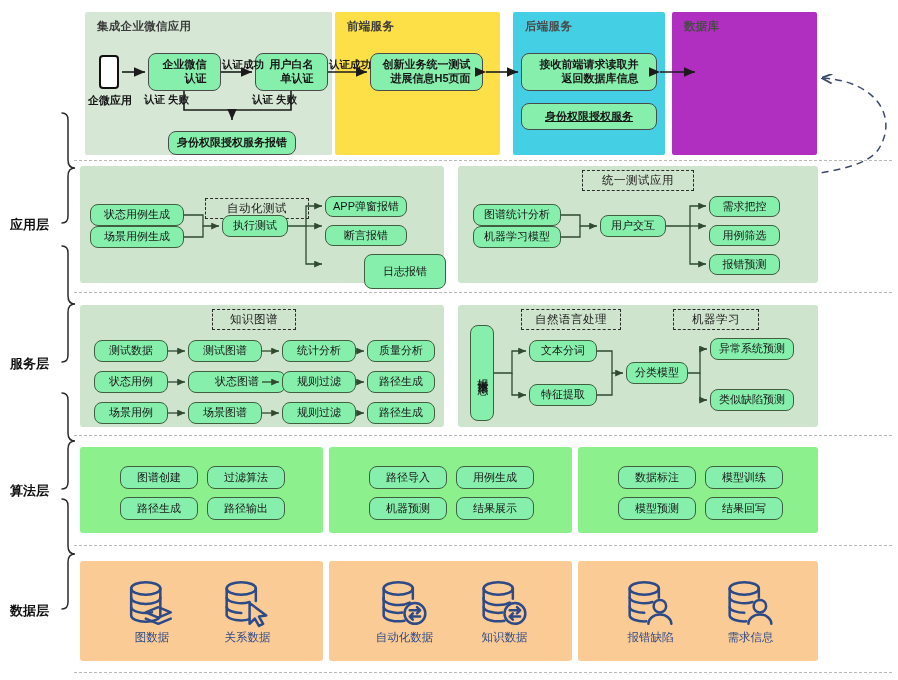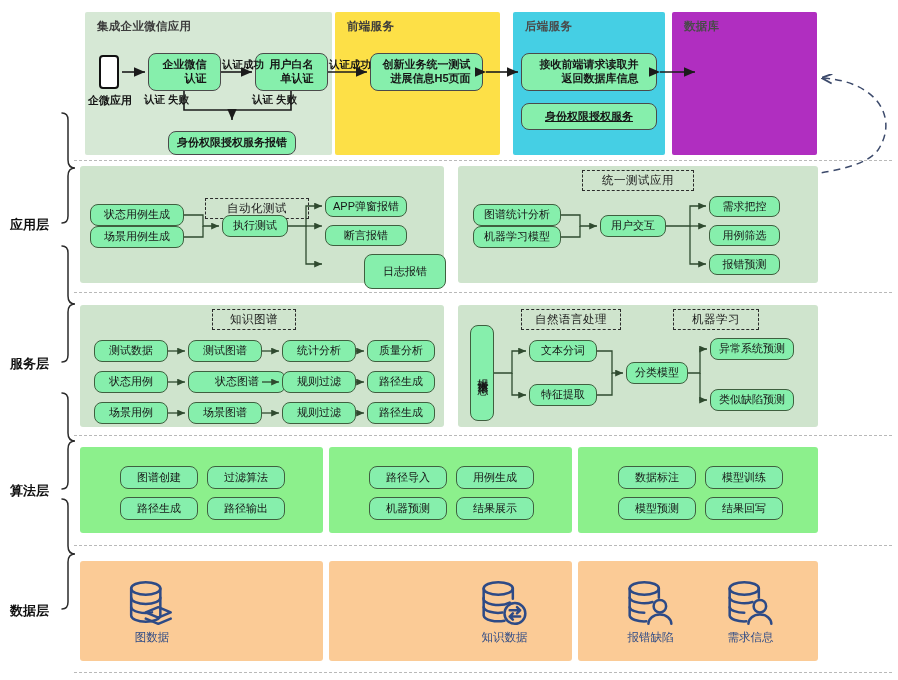--- a/index.html
+++ b/index.html
@@ -317,35 +317,63 @@
         <path d="M6,10 L6,36 a14,6 0 0 0 28,0 L34,10"></path>
         <path d="M6,19 a14,6 0 0 0 28,0"></path>
         <path d="M6,28 a14,6 0 0 0 20,5"></path>
         <path d="M32,28 L44,33 L32,38 L20,33 z"></path>
         <path d="M20,39 L32,44 L44,39"></path>
       </g>
     </svg>
     <div class="lbl">图数据</div>
   </div>
 
-
-
-  <div class="dbtile" style="left:462px; top:578px; width:85px;">
+  <div class="dbtile" style="left:205px; top:578px; width:85px;">
+    <svg width="85" height="50" viewBox="0 0 52 48">
+      <g fill="none" stroke="#2d4a86" stroke-width="2.4" stroke-linejoin="round" stroke-linecap="round">
+        <ellipse cx="20" cy="10" rx="14" ry="6"></ellipse>
+        <path d="M6,10 L6,36 a14,6 0 0 0 22,3.5"></path>
+        <path d="M34,10 L34,22"></path>
+        <path d="M6,19 a14,6 0 0 0 22,4"></path>
+        <path d="M6,28 a14,6 0 0 0 14,5.5"></path>
+        <path d="M28,24 L28,44 L33,39 L37,46 L41,44 L37,37 L44,36 z"></path>
+      </g>
+    </svg>
+    <div class="lbl">关系数据</div>
+  </div>
+
+  <div class="dbtile" style="left:362px; top:578px; width:85px;">
     <svg width="85" height="50" viewBox="0 0 52 48">
       <g fill="none" stroke="#2d4a86" stroke-width="2.4" stroke-linejoin="round" stroke-linecap="round">
         <ellipse cx="20" cy="10" rx="14" ry="6"></ellipse>
         <path d="M6,10 L6,36 a14,6 0 0 0 20,5"></path>
         <path d="M34,10 L34,20"></path>
         <path d="M6,19 a14,6 0 0 0 25,4.5"></path>
         <path d="M6,28 a14,6 0 0 0 18,5.2"></path>
         <circle cx="36" cy="34" r="10"></circle>
         <path d="M31,31 L41,31 M38,28 L41,31 L38,34"></path>
         <path d="M41,37 L31,37 M34,34 L31,37 L34,40"></path>
       </g>
     </svg>
+    <div class="lbl">自动化数据</div>
+  </div>
+
+  <div class="dbtile" style="left:462px; top:578px; width:85px;">
+    <svg width="85" height="50" viewBox="0 0 52 48">
+      <g fill="none" stroke="#2d4a86" stroke-width="2.4" stroke-linejoin="round" stroke-linecap="round">
+        <ellipse cx="20" cy="10" rx="14" ry="6"></ellipse>
+        <path d="M6,10 L6,36 a14,6 0 0 0 20,5"></path>
+        <path d="M34,10 L34,20"></path>
+        <path d="M6,19 a14,6 0 0 0 25,4.5"></path>
+        <path d="M6,28 a14,6 0 0 0 18,5.2"></path>
+        <circle cx="36" cy="34" r="10"></circle>
+        <path d="M31,31 L41,31 M38,28 L41,31 L38,34"></path>
+        <path d="M41,37 L31,37 M34,34 L31,37 L34,40"></path>
+      </g>
+    </svg>
     <div class="lbl">知识数据</div>
   </div>
 
   <div class="dbtile" style="left:608px; top:578px; width:85px;">
     <svg width="85" height="50" viewBox="0 0 52 48">
       <g fill="none" stroke="#2d4a86" stroke-width="2.4" stroke-linejoin="round" stroke-linecap="round">
         <ellipse cx="20" cy="10" rx="14" ry="6"></ellipse>
         <path d="M6,10 L6,36 a14,6 0 0 0 16,5.6"></path>
         <path d="M34,10 L34,19"></path>
         <path d="M6,19 a14,6 0 0 0 22,4"></path>

